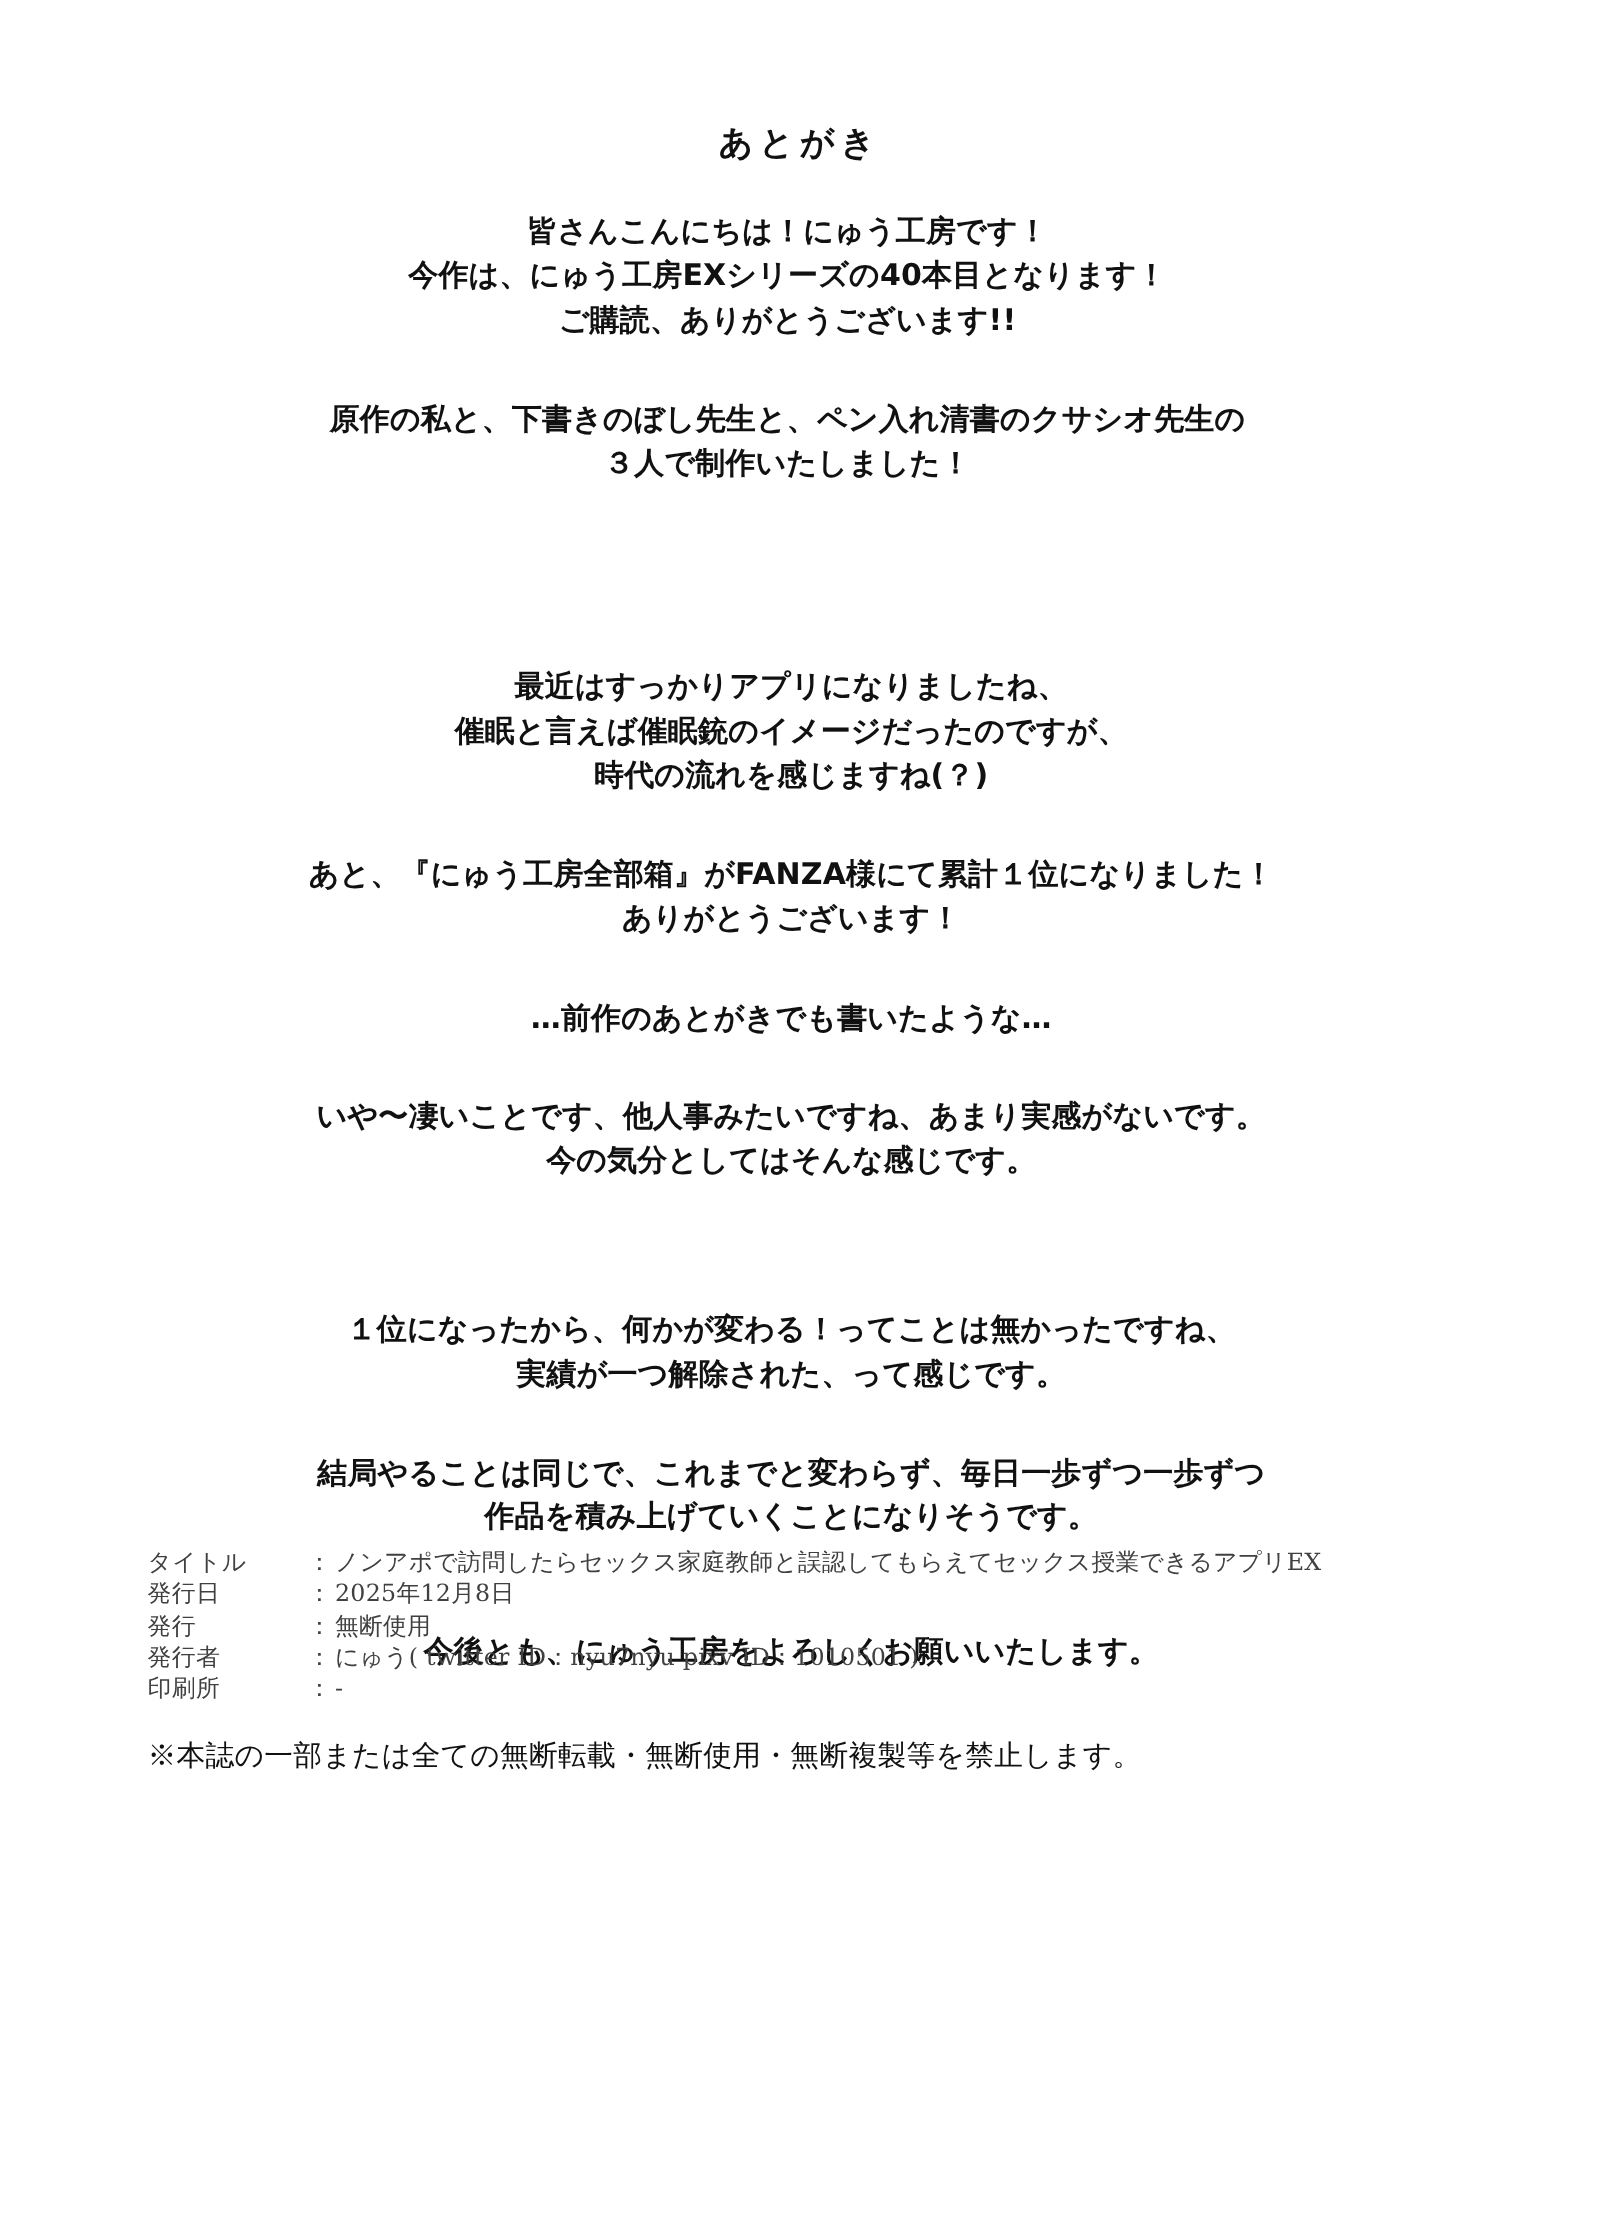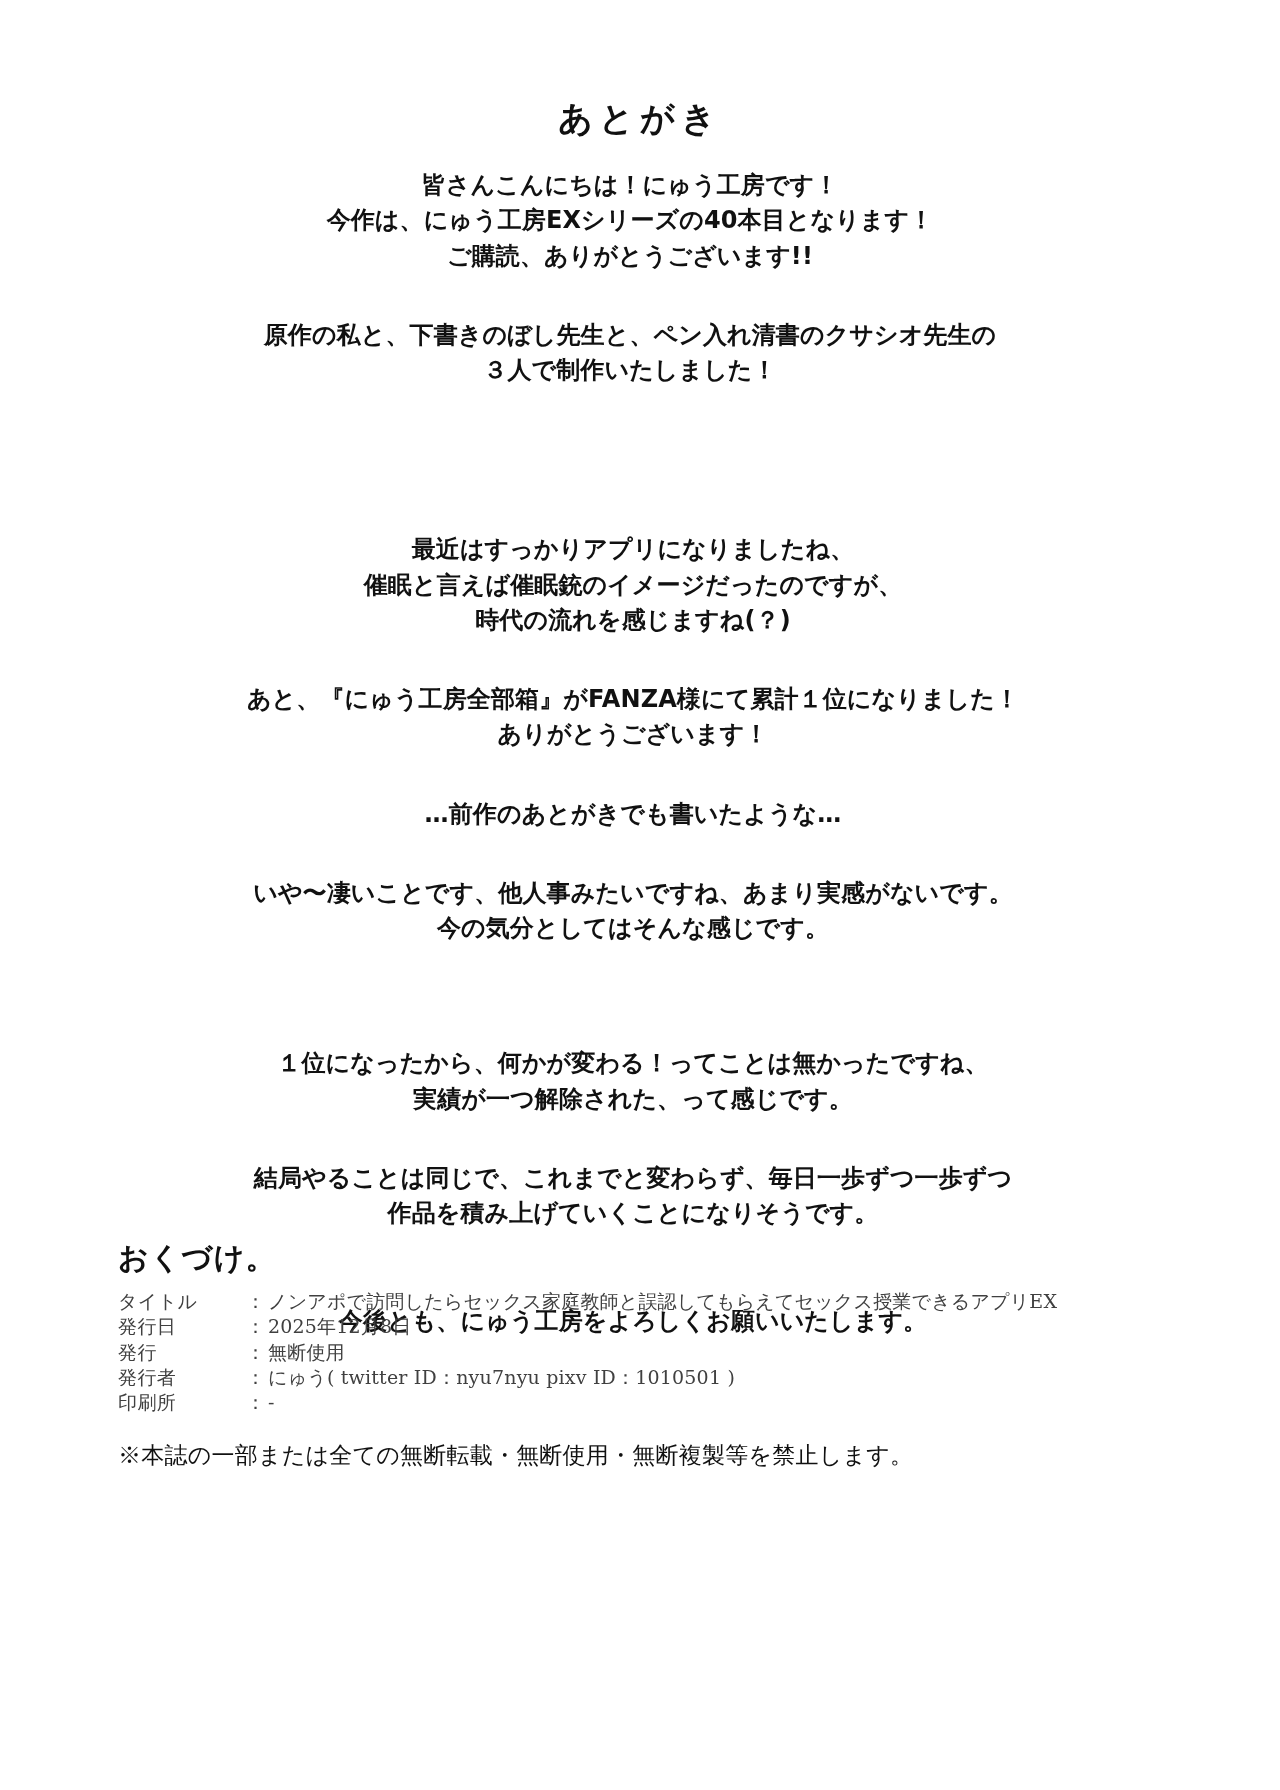--- a/index.html
+++ b/index.html
@@ -20,21 +20,21 @@
     inset: 0;
   }
 
   
   .afterword-title {
     position: absolute;
     top: 96px;
     left: 0;
     width: 100%;
     text-align: center;
-    font-size: 34px;
+    font-size: 27px;
     font-weight: 700;
     letter-spacing: 0.18em;
     color: #111;
   }
 
   
   .body-wrap {
     position: absolute;
     top: 168px;
     left: 180px;
@@ -135,21 +135,20 @@
 実績が一つ解除された、って感じです。</div>
       <div class="gap-m"></div>
       <div class="para indent">結局やることは同じで、これまでと変わらず、毎日一歩ずつ一歩ずつ
 作品を積み上げていくことになりそうです。</div>
       <div class="gap-l"></div>
       <div class="para indent">今後とも、にゅう工房をよろしくお願いいたします。</div>
       <div class="gap-s"></div>
     </div>
 
   <div class="colophon">
-    <div class="colophon-heading">おくづけ。</div>
     <table class="colophon-table">
       <tbody>
 
       <tr>
             <td class="col-label">タイトル</td>
             <td class="col-sep">：</td>
             <td class="col-value">ノンアポで訪問したらセックス家庭教師と誤認してもらえてセックス授業できるアプリEX</td>
           </tr>
           <tr>
             <td class="col-label">発行日</td>

